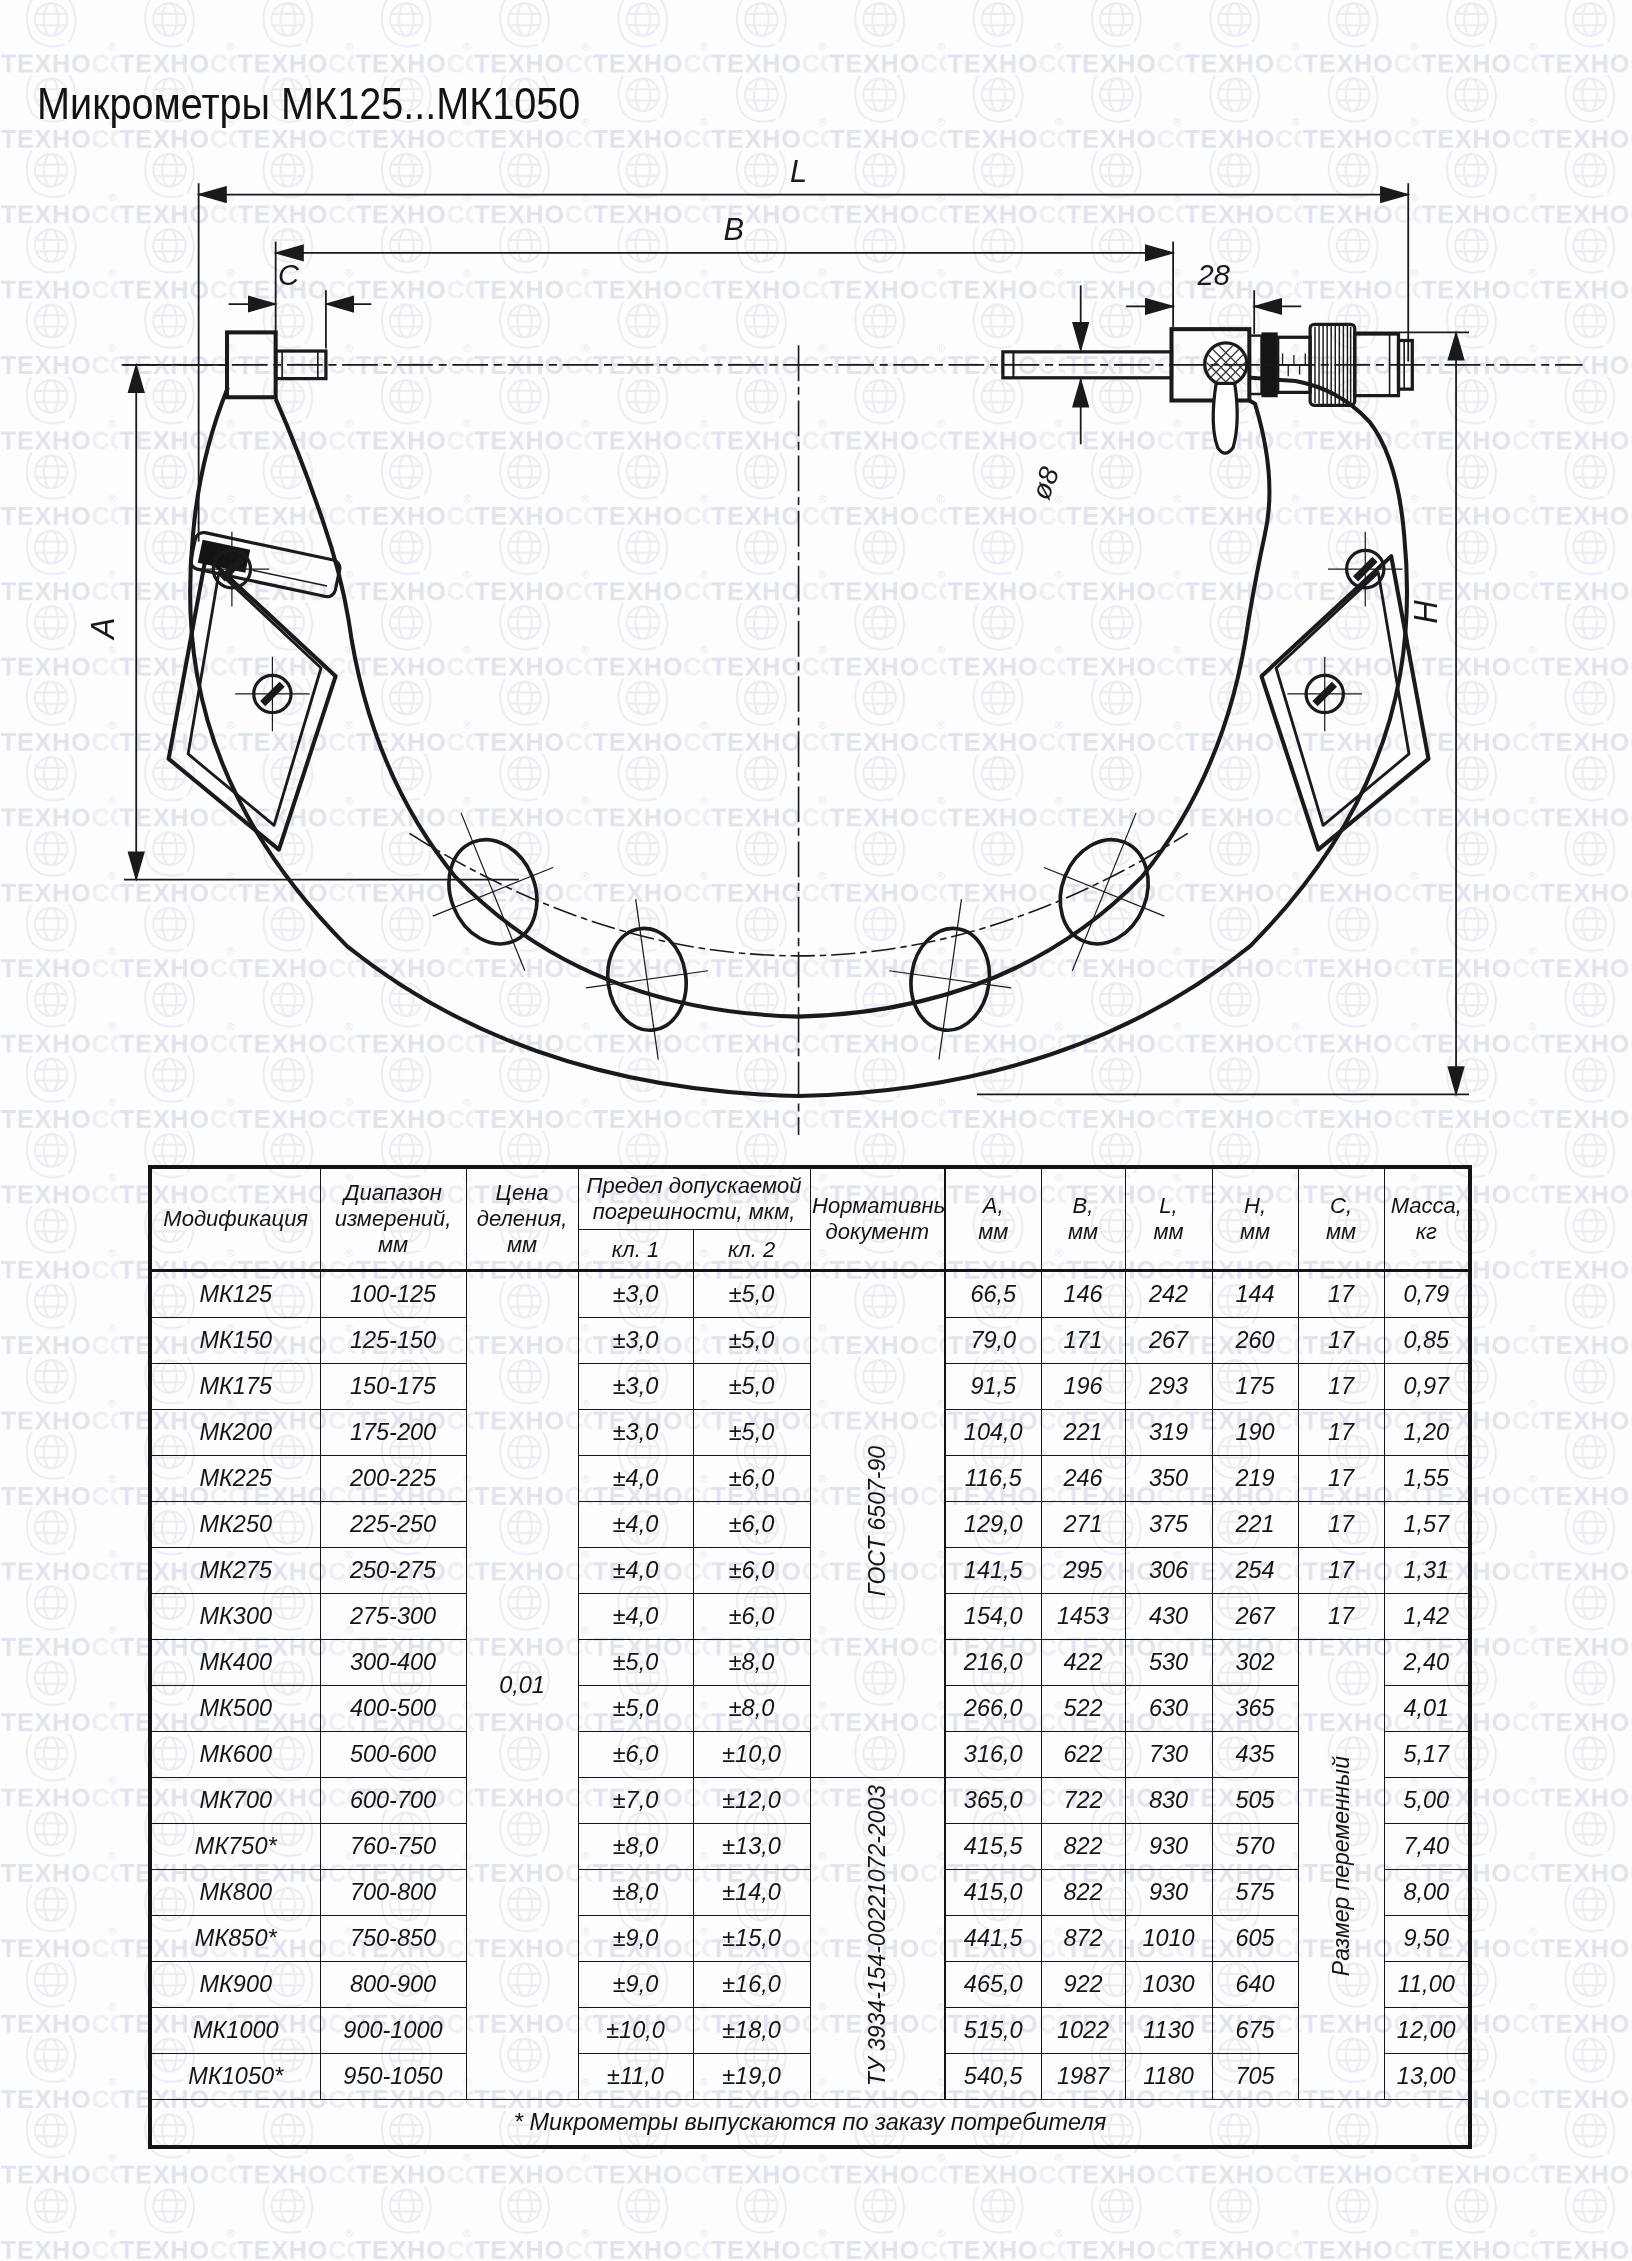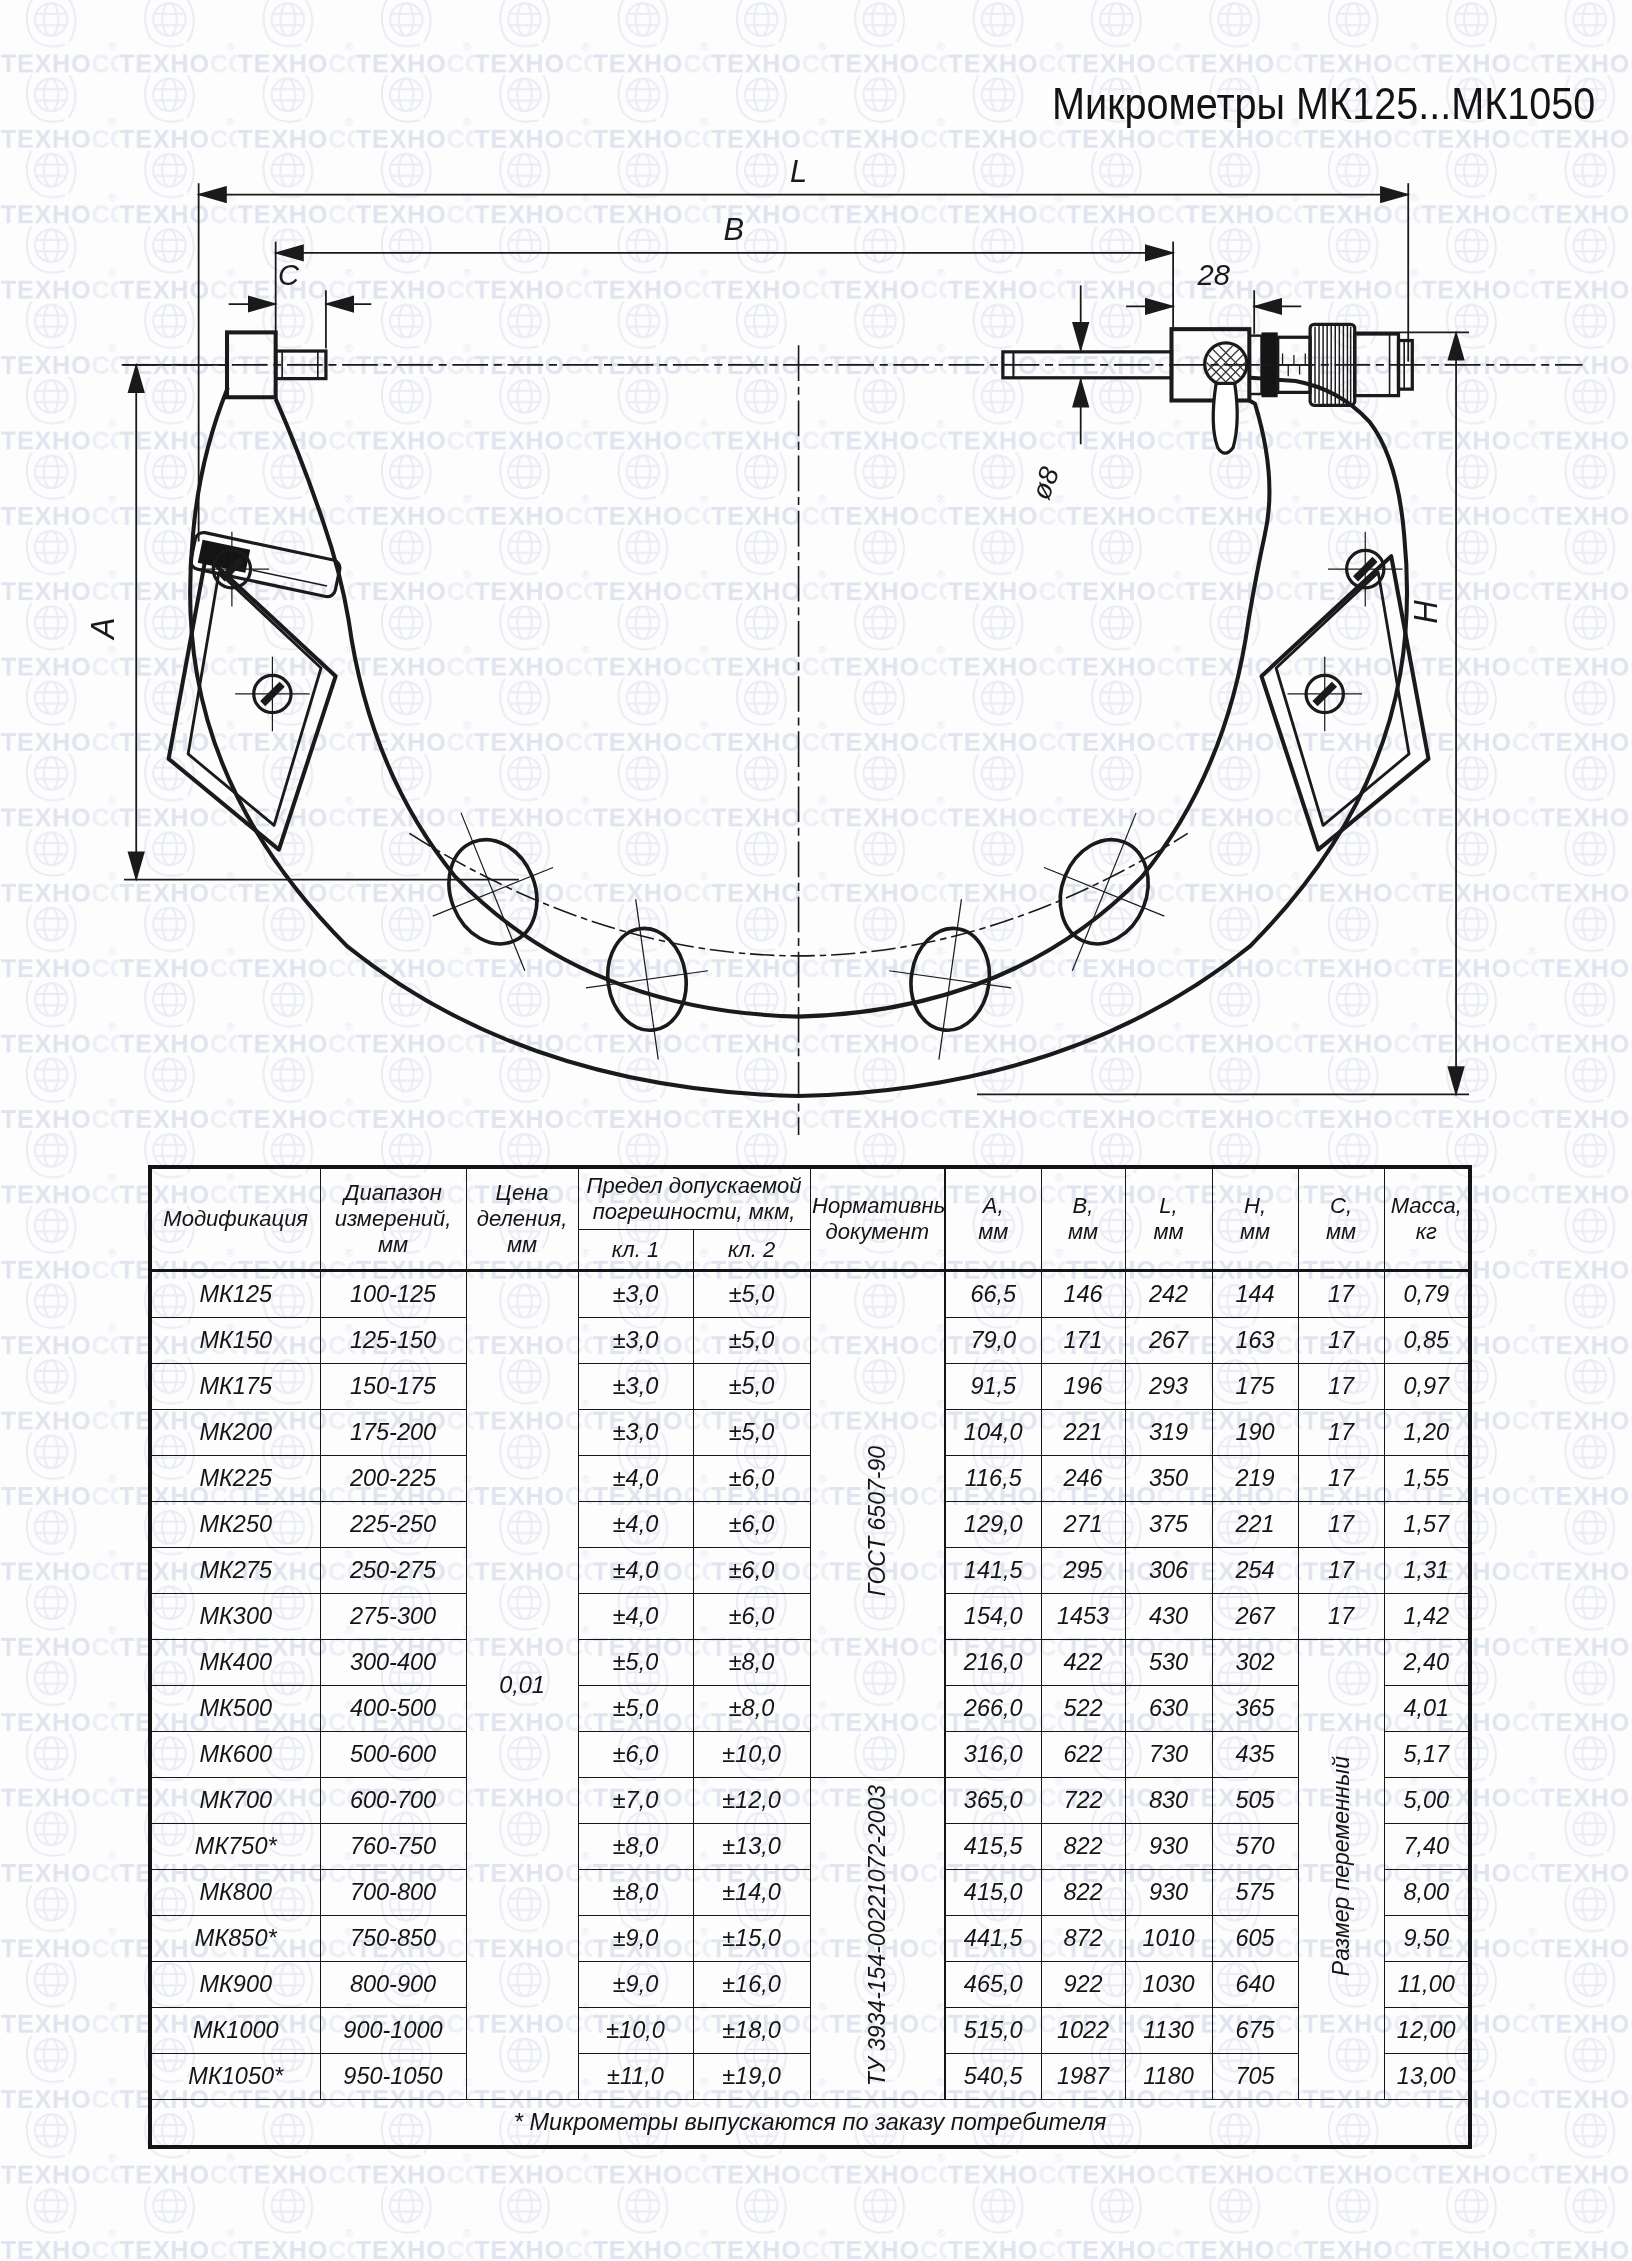--- a/index.html
+++ b/index.html
@@ -1,20 +1,20 @@
 <!DOCTYPE html>
 <html style="font-size:13px"><head>
 <meta charset="utf-8">
 <style>
   html,body{margin:0;padding:0;}
   body{font-family:"Liberation Sans",sans-serif;background:#ffffff;}
   #page{position:relative;width:1632px;height:2261px;background:#fdfdfe;overflow:hidden;}
   #wm-svg{position:absolute;left:0;top:0;z-index:0;}
   #drawing-svg{position:absolute;left:0;top:0;z-index:2;}
-  #title{position:absolute;left:0;top:78px;width:100%;text-align:right;z-index:3;
+  #title{position:absolute;left:0;top:78px;width:100%;text-align:left;z-index:3;
          font-size:45px;color:#131313;letter-spacing:0px;}
   #title span{display:inline-block;transform:scaleX(.88);font-family:"Liberation Sans",sans-serif;}
   
   #spec-table{position:absolute;left:148px;top:1165px;z-index:3;border-collapse:collapse;
               table-layout:fixed;width:1318px;background:transparent;font-style:italic;}
   #spec-table th,#spec-table td{border:1.6px solid #161616;text-align:center;vertical-align:middle;
               padding:0 1.6px;font-weight:normal;color:#141414;white-space:pre-line;overflow:hidden;}
   #spec-table{border:4px solid #141414;}
   #spec-table th{font-size:22px;line-height:1.18;}
   #spec-table td{font-size:23.5px;height:45px;}
@@ -314,21 +314,21 @@
           <td>0,79</td>
         </tr>
         <tr>
           <td>МК150</td>
           <td>125-150</td>
           <td>±3,0</td>
           <td>±5,0</td>
           <td class="thickleft">79,0</td>
           <td>171</td>
           <td>267</td>
-          <td>163</td>
+          <td>260</td>
           <td>17</td>
           <td>0,85</td>
         </tr>
         <tr>
           <td>МК175</td>
           <td>150-175</td>
           <td>±3,0</td>
           <td>±5,0</td>
           <td class="thickleft">91,5</td>
           <td>196</td>

